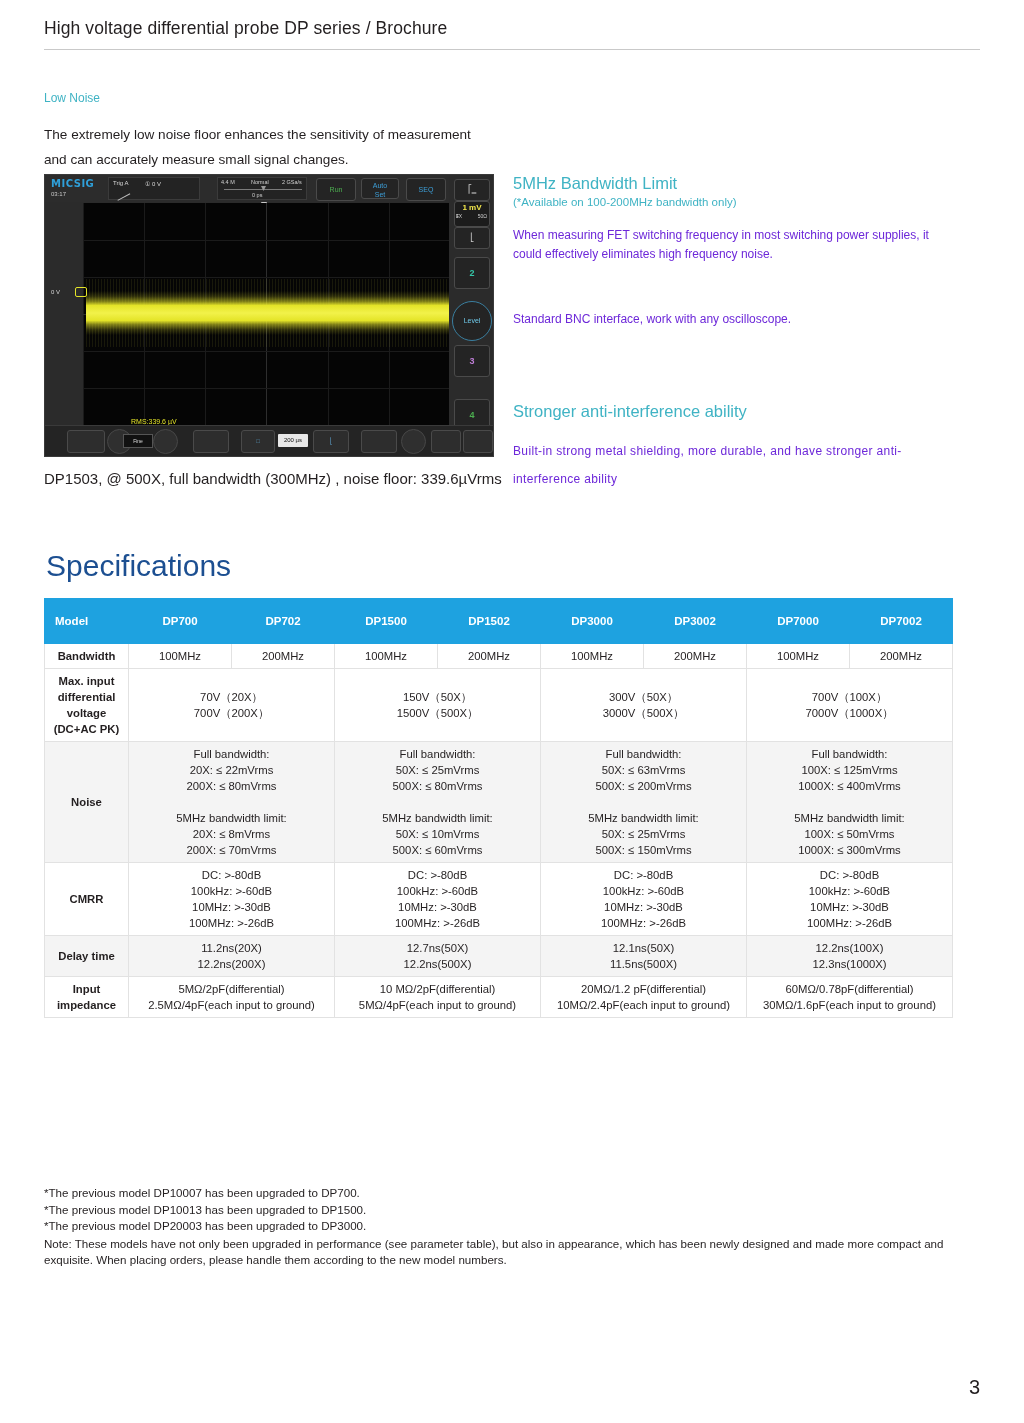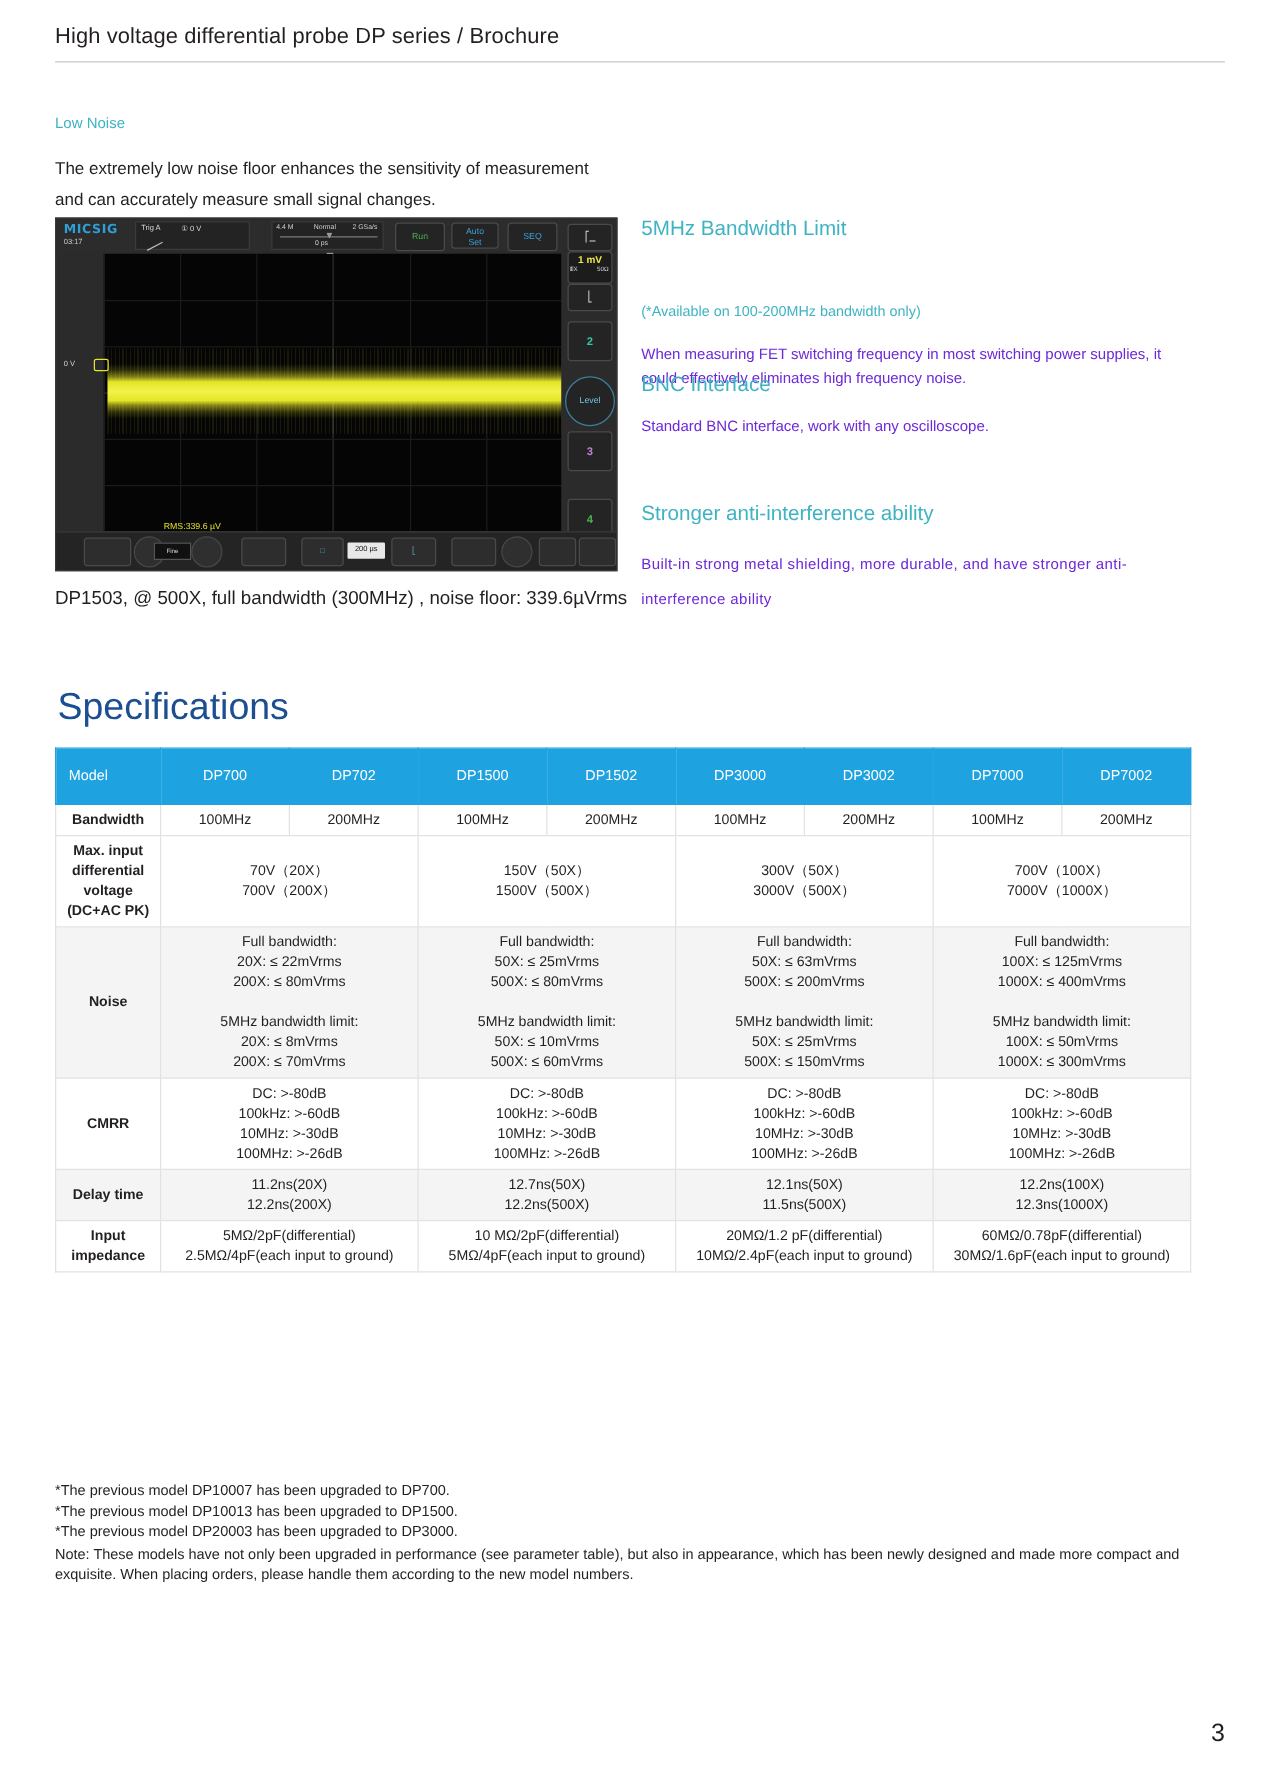--- a/index.html
+++ b/index.html
@@ -176,21 +176,21 @@
     position:absolute;left:44px;top:470px;width:470px;
     font-size:15px;color:#231f20;
   }
 
   
   .feat{position:absolute;left:513px;width:440px;}
   .feat h3{
     margin:0;font-size:16.5px;font-weight:400;color:#3fb3c4;line-height:22px;
   }
   .feat .sub{
-    font-size:11.5px;color:#3fb3c4;line-height:17px;margin-top:48px;
+    font-size:11.5px;color:#3fb3c4;line-height:17px;
   }
   .feat p{
     margin:0;font-size:12px;line-height:19px;color:#6d28d9;
   }
   .f1{top:172px;}
   .f1 p{margin-top:15px;}
   .f2{top:297px;}
   .f2 p{margin-top:13px;}
   .f3{top:400px;}
   .f3 p{margin-top:15px;line-height:28px;letter-spacing:.35px;}
@@ -202,21 +202,21 @@
   table.spec{
     position:absolute;left:44px;top:598px;width:906px;
     border-collapse:collapse;table-layout:fixed;
   }
   table.spec td,table.spec th{
     border:1px solid #e2e2e2;
     font-size:11.3px;text-align:center;vertical-align:middle;
     padding:4px 2px;color:#231f20;line-height:16px;
   }
   table.spec thead th{
-    background:#1ea2e0;color:#ffffff;font-weight:normal;font-size:11.5px;
+    background:#1ea2e0;color:#ffffff;font-weight:bold;font-size:11.5px;
     height:36px;border:1px solid #1ea2e0;
   }
   table.spec thead th.model{text-align:left;padding-left:10px;}
   td.rowhead{
     text-align:left;padding-left:8px;font-weight:bold;font-size:11.8px;
     width:84px;line-height:20px;
   }
   td.rowhead.c{text-align:center;}
   tr.shade td{background:#f4f4f4;}
   tr.plain td{background:#ffffff;}
@@ -334,21 +334,20 @@
 
   <div class="caption">DP1503, @ 500X, full bandwidth (300MHz) , noise floor: 339.6µVrms</div>
 
   <div class="feat f1">
     <h3>5MHz Bandwidth Limit</h3>
     <div class="sub">(*Available on 100-200MHz bandwidth only)</div>
     <p>When measuring FET switching frequency in most switching power supplies, it could effectively eliminates high frequency noise.</p>
   </div>
 
   <div class="feat f2">
-    <h3>BNC Interface</h3>
     <p>Standard BNC interface, work with any oscilloscope.</p>
   </div>
 
   <div class="feat f3">
     <h3>Stronger anti-interference ability</h3>
     <p>Built-in strong metal shielding, more durable, and have stronger anti-interference ability</p>
   </div>
 
   <div class="spec-title">Specifications</div>
 

